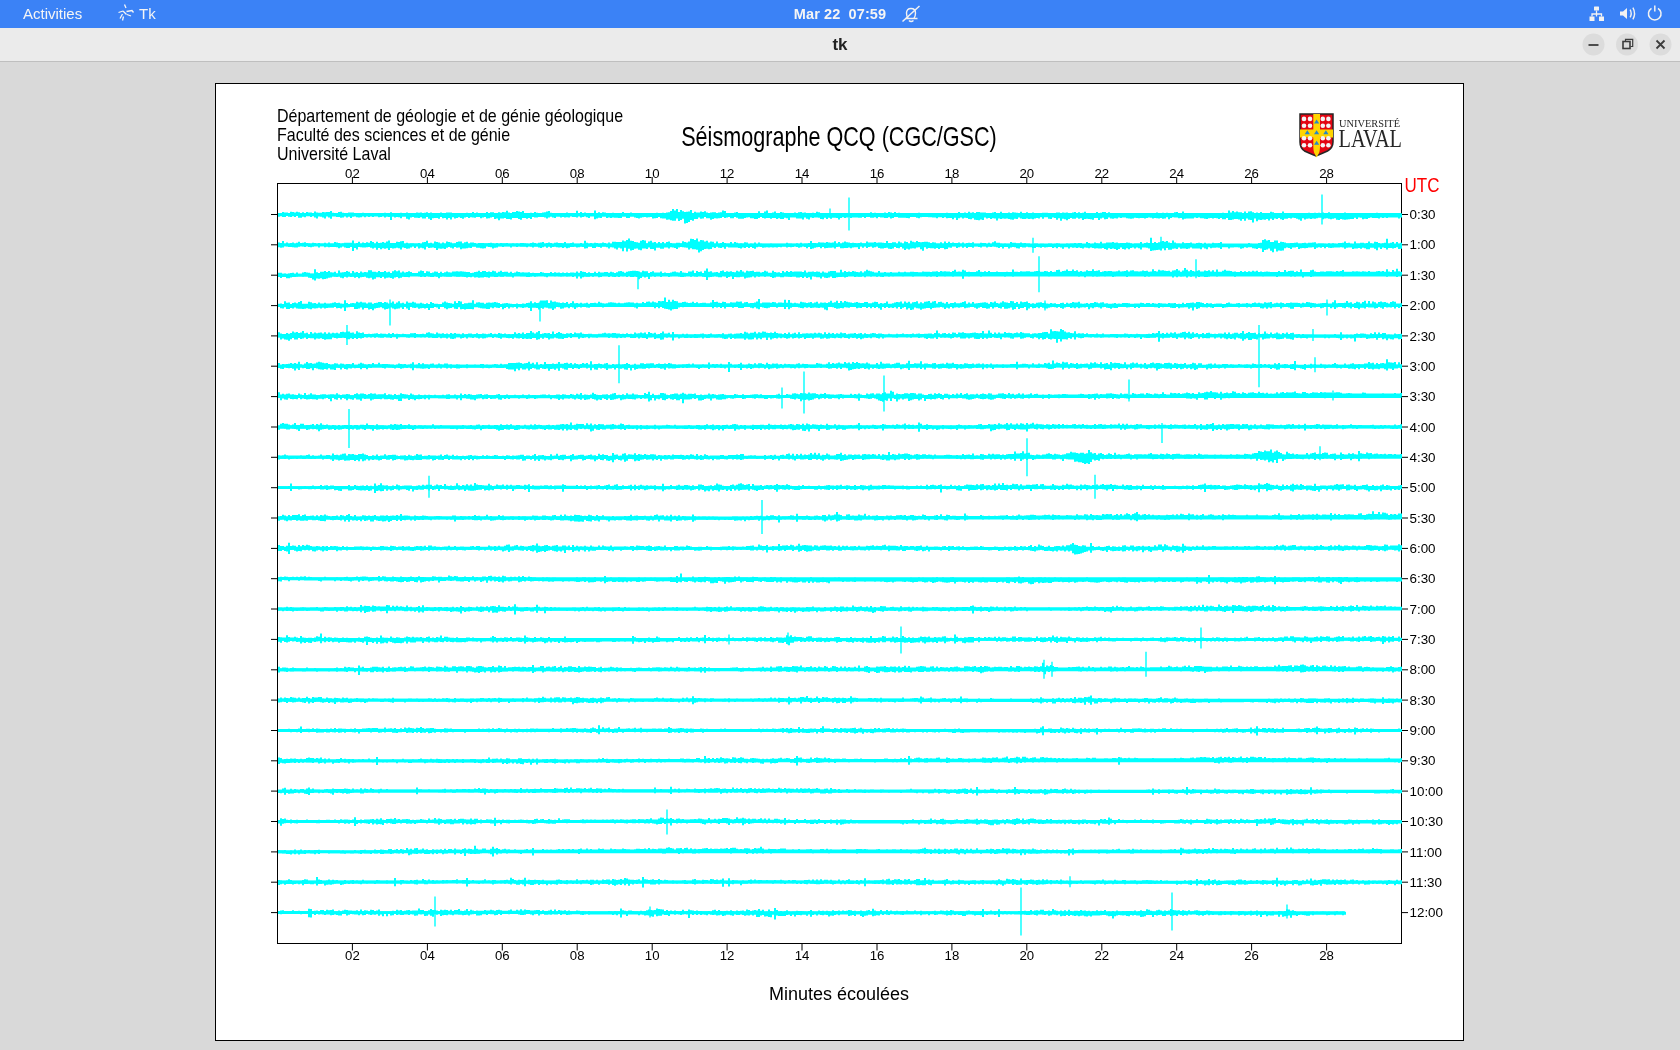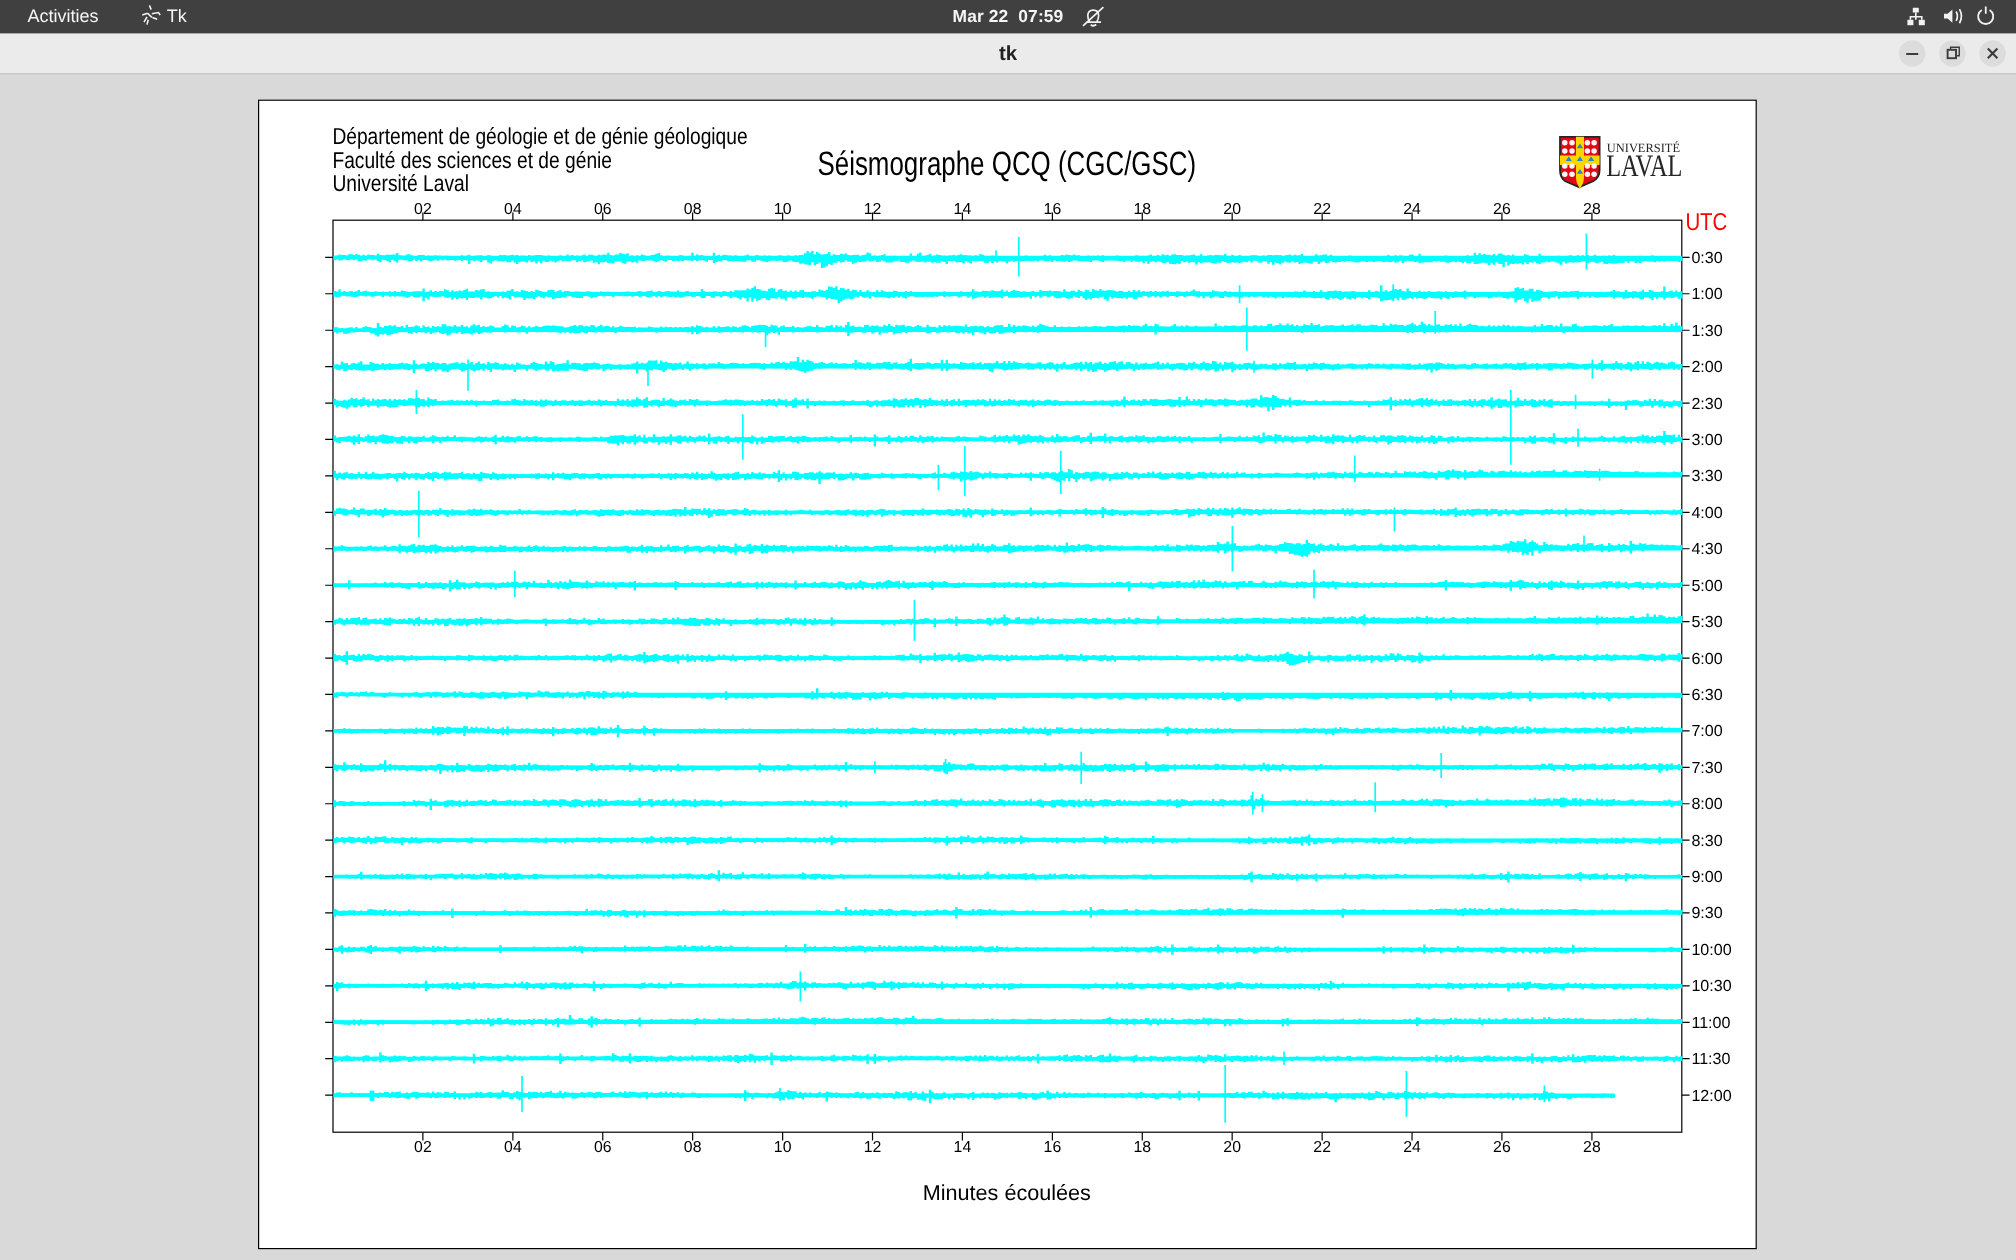--- a/index.html
+++ b/index.html
@@ -1,16 +1,16 @@
 <!DOCTYPE html>
 <html><head><meta charset="utf-8"><title>tk</title><style>
 *{margin:0;padding:0;box-sizing:border-box}
 html,body{width:1680px;height:1050px;overflow:hidden}
 body{font-family:"Liberation Sans",sans-serif;background:#d9d9d9;position:relative}
-.topbar{position:absolute;left:0;top:0;width:1680px;height:28px;background:#404040;color:#f5f5f5}
+.topbar{position:absolute;left:0;top:0;width:1680px;height:28px;background:#3b82f6;color:#f5f5f5}
 .topbar .act{position:absolute;left:23px;top:5px;font-size:15px}
 .topbar .tkname{position:absolute;left:139px;top:5px;font-size:15px}
 .topbar .clock{position:absolute;left:0;width:1680px;text-align:center;top:5.5px;font-size:14.5px;font-weight:bold;letter-spacing:.1px}
 .titlebar{position:absolute;left:0;top:28px;width:1680px;height:34px;background:#ebebeb;border-bottom:1px solid #bfbfbf}
 .titlebar .t{position:absolute;left:0;width:100%;text-align:center;top:7.9px;font-size:17px;line-height:17px;font-weight:bold;color:#222}
 .panel{position:absolute;left:215px;top:83px;width:1249px;height:958px;background:#fff;border:1px solid #000}
 .hdr{position:absolute;left:277px;top:106px;font-size:16px;line-height:15.92px;color:#000;transform:scaleY(1.2);transform-origin:0 0}
 .title{position:absolute;left:539px;top:119.6px;width:600px;text-align:center;font-size:21.6px;color:#000;transform:scaleY(1.3);transform-origin:50% 0}
 </style></head><body>
 <div class="panel"></div>

